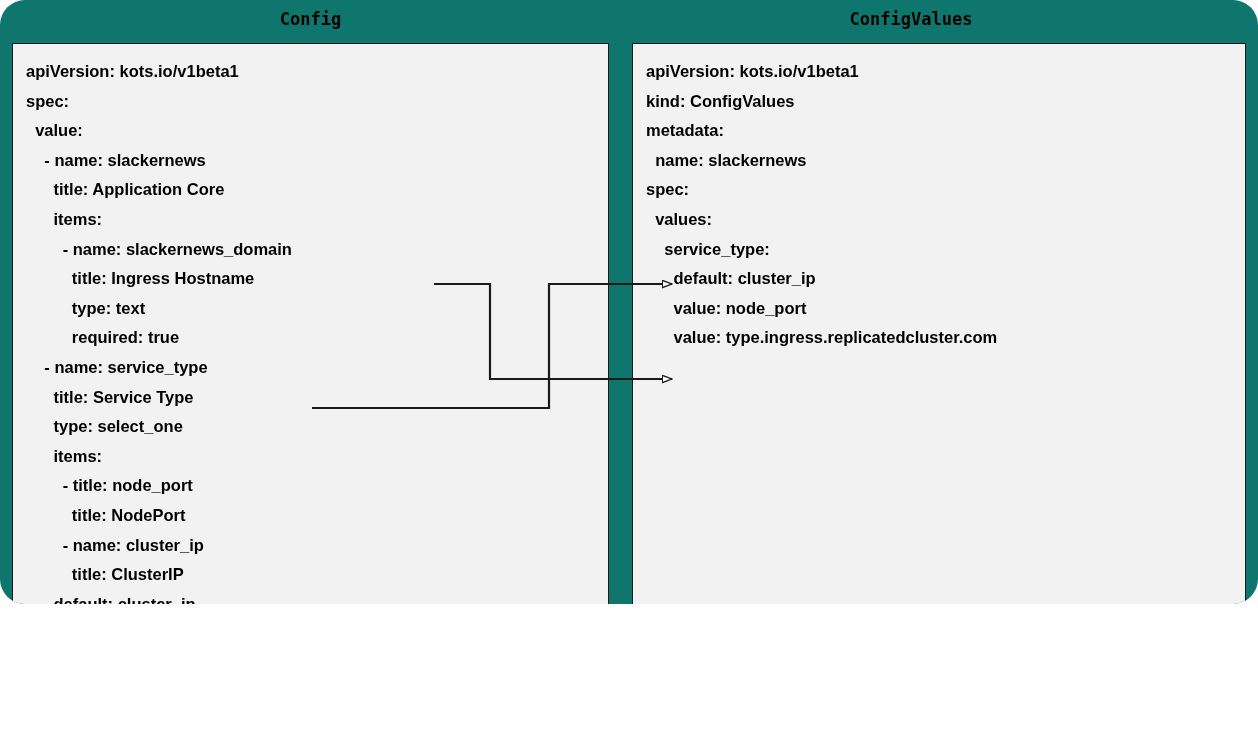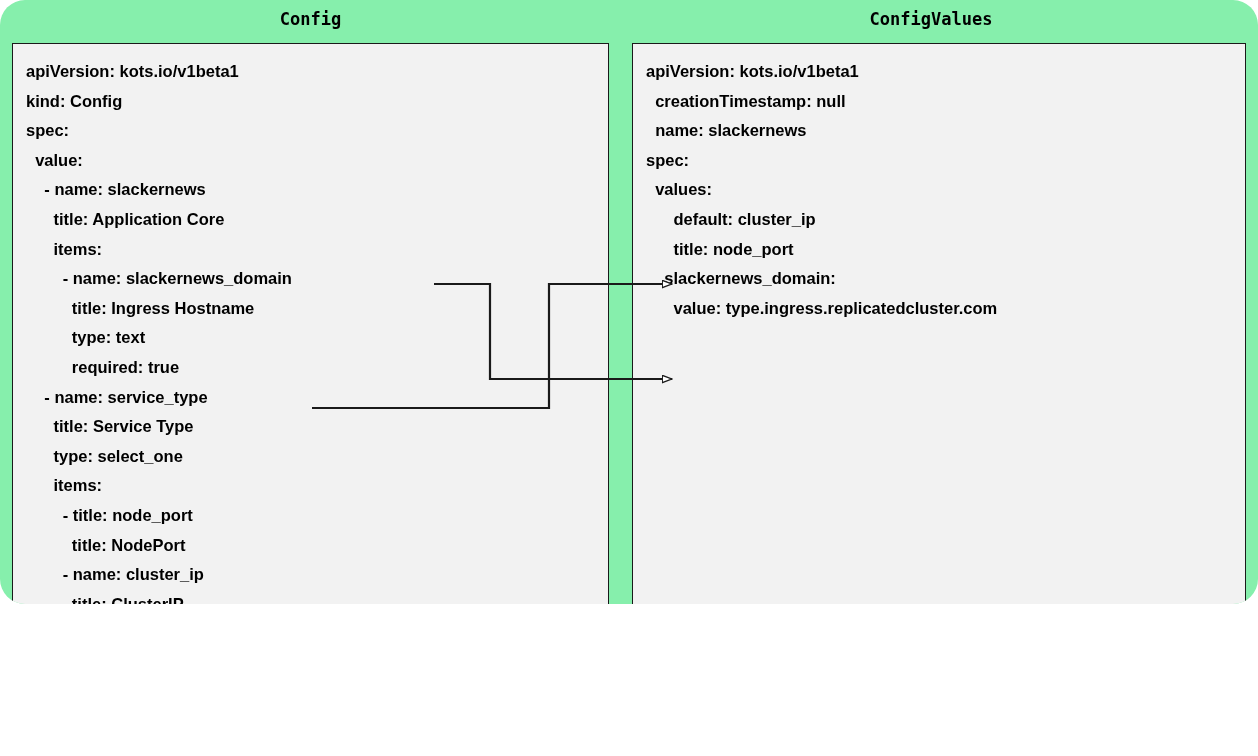--- a/index.html
+++ b/index.html
@@ -4,38 +4,38 @@
 <style>
   html, body {
     margin: 0;
     padding: 0;
     background: #ffffff;
   }
   #page {
     position: relative;
     width: 1258px;
     height: 604px;
-    background: #86efac;
+    background: #0f766e;
     font-family: "DejaVu Sans Mono", "Liberation Mono", monospace;
     overflow: hidden;
     border-radius: 25px;
   }
 
   .panel-title {
     position: absolute;
     font-family: "DejaVu Sans Mono", "Liberation Mono", monospace;
     font-size: 17px;
     font-weight: bold;
     color: #000000;
     text-align: center;
     white-space: pre;
     line-height: 20px;
   }
   #title-config   { left: 12px;  top: 9px; width: 597px; }
-  #title-values   { left: 624px; top: 9px; width: 614px; }
+  #title-values   { left: 604px; top: 9px; width: 614px; }
 
   .panel {
     position: absolute;
     background: #f2f2f2;
     border: 1.6px solid #1a1a1a;
     box-sizing: border-box;
   }
   #panel-config { left: 12px;  top: 43px; width: 597px; height: 700px; }
   #panel-values { left: 632px; top: 43px; width: 614px; height: 700px; }
 
@@ -68,21 +68,20 @@
 </head>
 <body>
 
 <div id="page">
 
   <div class="panel-title" id="title-config">Config</div>
 
   <div class="panel" id="panel-config">
     <div class="code" id="code-config">
         <div class="code-line">apiVersion: kots.io/v1beta1</div>
-        <div class="code-line">kind: Config</div>
         <div class="code-line">spec:</div>
         <div class="code-line">  value:</div>
         <div class="code-line">    - name: slackernews</div>
         <div class="code-line">      title: Application Core</div>
         <div class="code-line">      items:</div>
         <div class="code-line">        - name: slackernews_domain</div>
         <div class="code-line">          title: Ingress Hostname</div>
         <div class="code-line">          type: text</div>
         <div class="code-line">          required: true</div>
         <div class="code-line">    - name: service_type</div>
@@ -95,27 +94,28 @@
         <div class="code-line">          title: ClusterIP</div>
         <div class="code-line">      default: cluster_ip</div>
       </div>
   </div>
 
   <div class="panel-title" id="title-values">ConfigValues</div>
 
   <div class="panel" id="panel-values">
     <div class="code" id="code-values">
         <div class="code-line">apiVersion: kots.io/v1beta1</div>
-        <div class="code-line">  creationTimestamp: null</div>
+        <div class="code-line">kind: ConfigValues</div>
+        <div class="code-line">metadata:</div>
         <div class="code-line">  name: slackernews</div>
         <div class="code-line">spec:</div>
         <div class="code-line">  values:</div>
+        <div class="code-line">    service_type:</div>
         <div class="code-line">      default: cluster_ip</div>
-        <div class="code-line">      title: node_port</div>
-        <div class="code-line">    slackernews_domain:</div>
+        <div class="code-line">      value: node_port</div>
         <div class="code-line">      value: type.ingress.replicatedcluster.com</div>
       </div>
   </div>
 
   <svg id="connectors" viewBox="0 0 1258 756" width="1258" height="756">
     <defs>
       <marker id="arrowhead" markerWidth="11" markerHeight="9" refX="10.5" refY="4.5" orient="auto" markerUnits="userSpaceOnUse">
         <path d="M 0.8 0.8 L 10.2 4.5 L 0.8 8.2 z" fill="#ffffff" stroke="#1a1a1a" stroke-width="1.3" stroke-linejoin="miter"></path>
       </marker>
     </defs>

